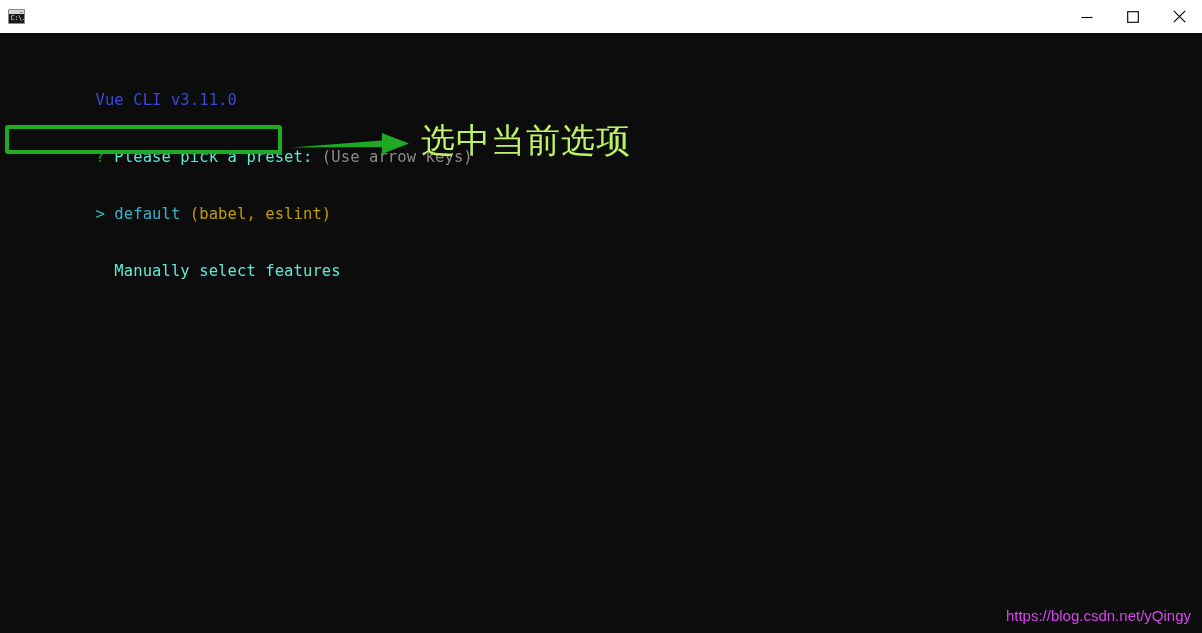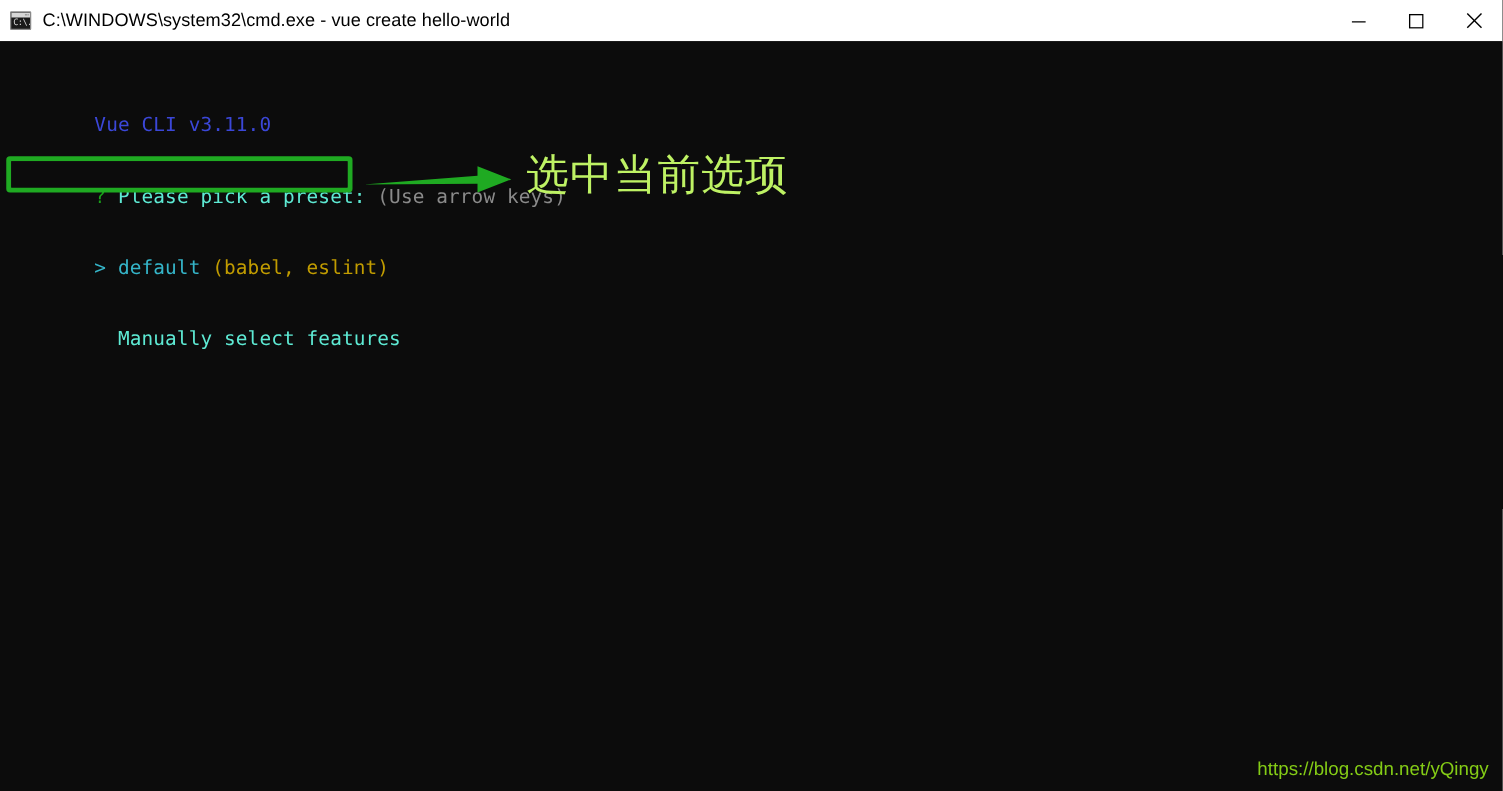--- a/index.html
+++ b/index.html
@@ -111,21 +111,21 @@
   .term-lines {
     position: absolute;
     left: 0px;
     top: 1px;
     font-family: "DejaVu Sans Mono", "Liberation Mono", monospace;
     font-size: 15.5px;
     line-height: 19px;
     white-space: pre;
     letter-spacing: 0.1px;
   }
-  .tline { height: 19px; }
+  .tline { height: 19px; padding-left: 20px; }
   .c-blue   { color: #3b47d8; }
   .c-green  { color: #19a31a; }
   .c-white  { color: #5eead4; }
   .c-dim    { color: #8a8a8a; }
   .c-cyan   { color: #35b5c9; }
   .c-yellow { color: #c19c00; }
 
   
   .anno-box {
     position: absolute;
@@ -165,36 +165,35 @@
     letter-spacing: 1px;
   }
 
   
   .watermark {
     position: absolute;
     right: 11px;
     bottom: 9px;
     font-family: "Liberation Sans", sans-serif;
     font-size: 15px;
-    color: #84cc16;
+    color: #d946ef;
     white-space: nowrap;
   }
 </style>
 </head>
 <body>
 
 <div class="window">
 
   <div class="titlebar">
     <div class="title-icon">
       <div class="bar"></div>
       <div class="dots">▪▪▪</div>
       <div class="prompt">C:\.</div>
     </div>
-    <div class="title-text">C:\WINDOWS\system32\cmd.exe - vue  create hello-world</div>
 
     <div class="winbtns">
       <div class="winbtn">
         <svg width="12" height="12" viewBox="0 0 12 12">
           <line x1="0.5" y1="6.5" x2="11.5" y2="6.5" stroke="#000000" stroke-width="1.1"></line>
         </svg>
       </div>
       <div class="winbtn">
         <svg width="12" height="12" viewBox="0 0 12 12">
           <rect x="0.7" y="0.7" width="10.6" height="10.6" fill="none" stroke="#000000" stroke-width="1.1"></rect>

